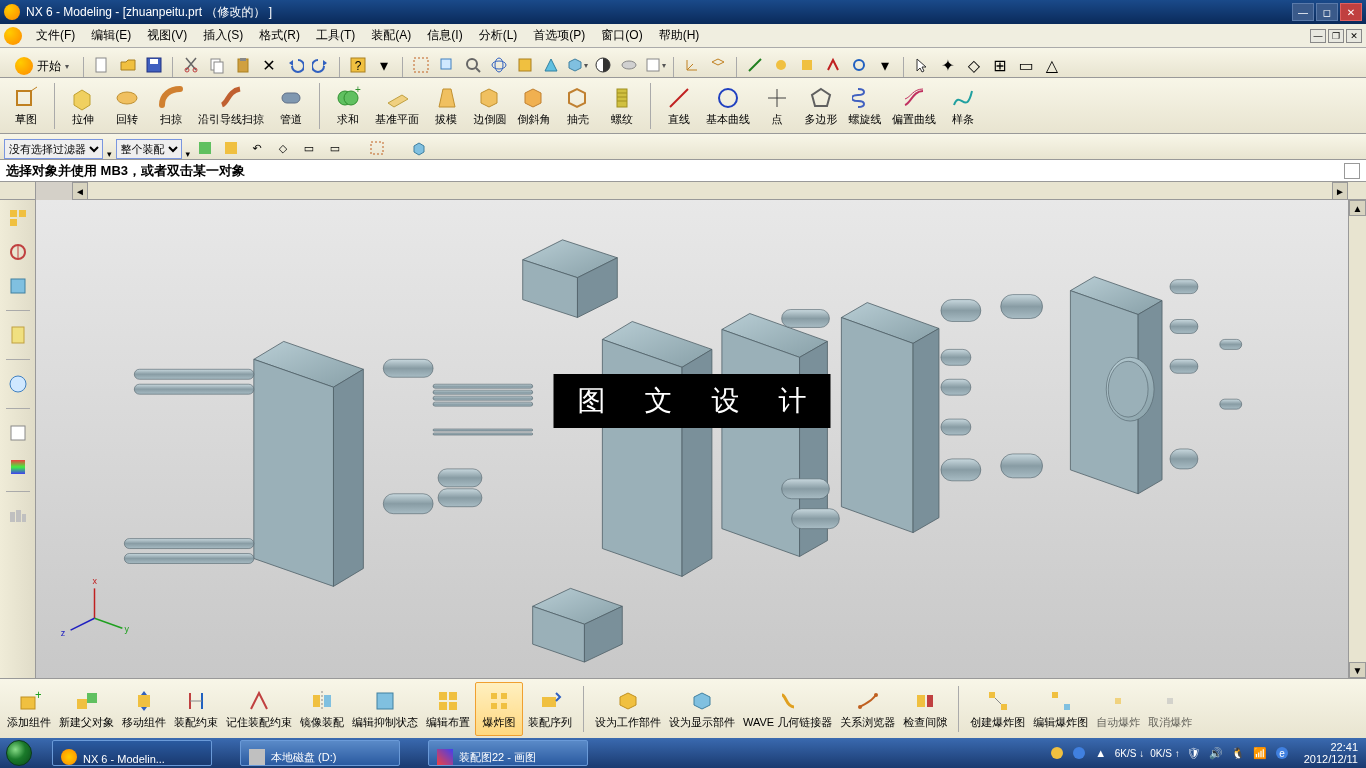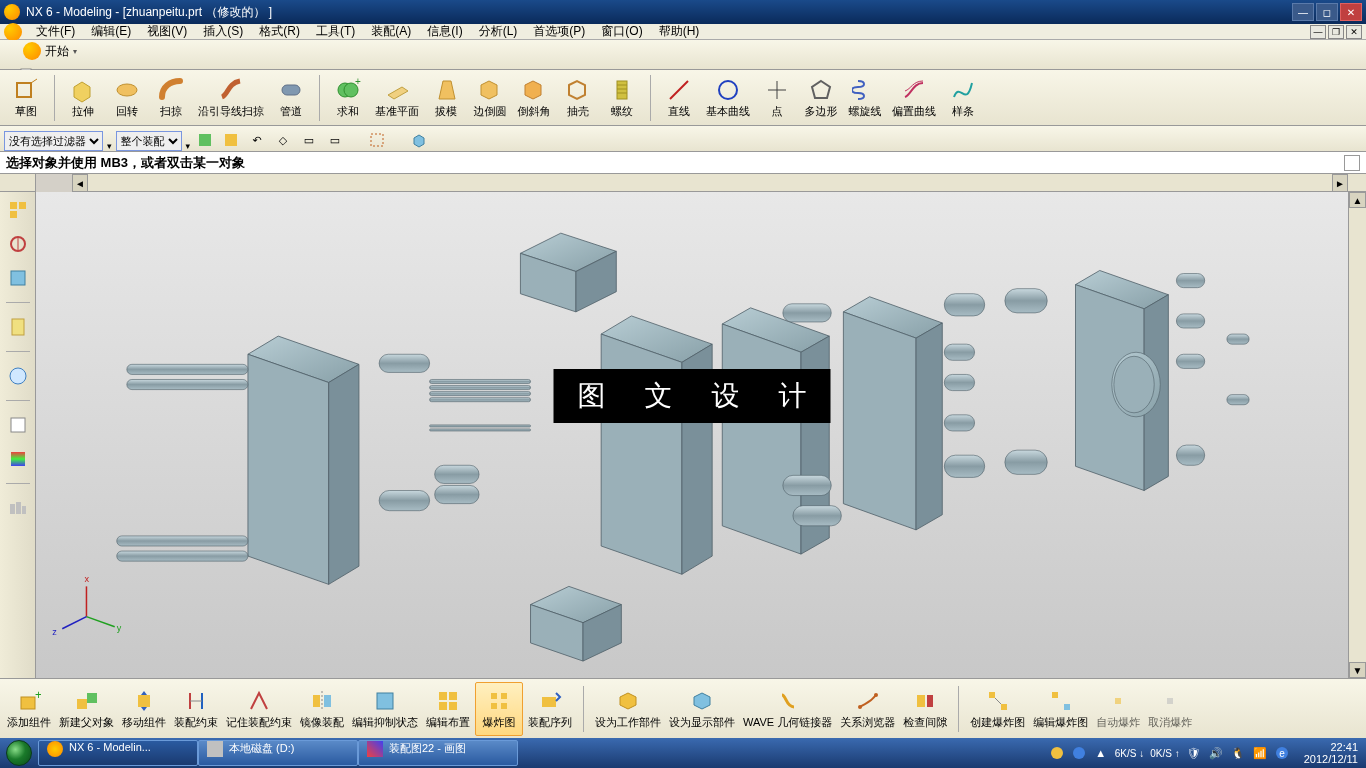--- a/index.html
+++ b/index.html
@@ -7,28 +7,28 @@
 
 
 .titlebar { height: 24px; background: linear-gradient(to bottom, #1a4a8a, #0a2a5a); color: #fff; display: flex; align-items: center; padding: 0 4px; font-size: 12px; }
 .titlebar .logo { width: 16px; height: 16px; background: radial-gradient(circle at 30% 30%, #ffcc00, #ff8800); border-radius: 50%; margin-right: 6px; }
 .titlebar .title { flex: 1; }
 .titlebar .winbtns { display: flex; gap: 2px; }
 .titlebar .winbtn { width: 22px; height: 18px; background: #3a5a8a; border: 1px solid #5a7aaa; display: flex; align-items: center; justify-content: center; cursor: pointer; font-size: 10px; }
 .titlebar .winbtn.close { background: #c04040; border-color: #e06060; }
 
 
-.menubar { height: 16px; background: #f0eee0; display: flex; align-items: center; padding: 4px 4px; font-size: 12px; border-bottom: 1px solid #aaa; }
+.menubar { height: 24px; background: #f0eee0; display: flex; align-items: center; padding: 4px 4px; font-size: 12px; border-bottom: 1px solid #aaa; }
 .menubar .mlogo { width: 18px; height: 18px; background: radial-gradient(circle at 30% 30%, #ffcc00, #ff8800); border-radius: 50%; margin-right: 6px; }
 .menubar .mitem { padding: 2px 8px; cursor: pointer; }
 .menubar .mdocbtns { margin-left: auto; display: flex; gap: 2px; }
 .menubar .mdocbtn { width: 16px; height: 14px; border: 1px solid #888; background: #e8e8e0; cursor: pointer; font-size: 9px; display: flex; align-items: center; justify-content: center; }
 
 
-.toolbar1 { height: 30px; background: linear-gradient(to bottom, #f8f6e8, #e8e4d0); border-bottom: 1px solid #999; display: flex; align-items: flex-start; padding: 0 15px; gap: 2px; flex-direction: column; }
+.toolbar1 { height: 30px; background: linear-gradient(to bottom, #f8f6e8, #e8e4d0); border-bottom: 1px solid #999; display: flex; align-items: flex-end; padding: 0 7px; gap: 2px; }
 .toolbar1 .tbtn { width: 24px; height: 24px; display: flex; align-items: center; justify-content: center; cursor: pointer; border: 1px solid transparent; border-radius: 2px; }
 .toolbar1 .sep { width: 1px; height: 20px; background: #aaa; margin: 0 4px; }
 .toolbar1 .start { display: flex; align-items: center; gap: 4px; padding: 2px 8px; cursor: pointer; font-size: 12px; }
 .toolbar1 .start .slogo { width: 18px; height: 18px; background: radial-gradient(circle at 30% 30%, #ffcc00, #ff8800); border-radius: 50%; }
 .toolbar1 .dd { font-size: 8px; color: #555; }
 
 
 .ribbon { height: 56px; background: linear-gradient(to bottom, #f8f6e8, #e8e4d0); border-bottom: 1px solid #999; display: flex; align-items: center; padding: 0 4px; gap: 0; }
 .ribbon .rbtn { min-width: 44px; height: 52px; display: flex; flex-direction: column; align-items: center; justify-content: center; gap: 2px; cursor: pointer; border: 1px solid transparent; border-radius: 2px; padding: 0 4px; font-size: 11px; }
 .ribbon .rbtn .ric { width: 26px; height: 26px; display: flex; align-items: center; justify-content: center; }
@@ -69,21 +69,21 @@
 .bottombar .bbtn { min-width: 48px; height: 54px; display: flex; flex-direction: column; align-items: center; justify-content: center; gap: 2px; cursor: pointer; border: 1px solid transparent; border-radius: 2px; padding: 0 2px; }
 .bottombar .bbtn.active { border-color: #f0a030; background: linear-gradient(to bottom, #fff0c0, #ffd880); }
 .bottombar .bbtn .bic { width: 26px; height: 26px; display: flex; align-items: center; justify-content: center; }
 .bottombar .bsep { width: 1px; height: 46px; background: #aaa; margin: 0 6px; }
 .bottombar .blbl { line-height: 1.1; text-align: center; }
 
 
 .taskbar { height: 30px; background: linear-gradient(to bottom, #3a6ab0, #1a3a70); display: flex; align-items: center; color: #fff; font-size: 11px; }
 .taskbar .start-orb { width: 38px; height: 30px; display: flex; align-items: center; justify-content: center; cursor: pointer; }
 .taskbar .start-orb .orb { width: 26px; height: 26px; border-radius: 50%; background: radial-gradient(circle at 35% 35%, #88dd88, #1a7a2a 45%, #0a4a1a); border: 1px solid #0a3a1a; }
-.taskbar .task { height: 26px; min-width: 160px; max-width: 160px; margin: 0 0; padding: 0 8px; display: flex; align-items: flex-start; gap: 6px; background: linear-gradient(to bottom, #5a8ac8, #2a5aa0); border: 1px solid #6a9ad8; border-radius: 2px; cursor: pointer; overflow: hidden; white-space: nowrap; }
+.taskbar .task { height: 26px; min-width: 160px; max-width: 160px; margin: 0 14px; padding: 0 8px; display: flex; align-items: flex-end; gap: 6px; background: linear-gradient(to bottom, #5a8ac8, #2a5aa0); border: 1px solid #6a9ad8; border-radius: 2px; cursor: pointer; overflow: hidden; white-space: nowrap; }
 .taskbar .task.active { background: linear-gradient(to bottom, #2a5aa0, #1a3a70); }
 .taskbar .tic { width: 16px; height: 16px; flex:0 0 16px; }
 .taskbar .tray { margin-left: auto; display: flex; align-items: center; gap: 6px; padding: 0 6px; }
 .taskbar .tray .tri { width: 16px; height: 16px; display:flex;align-items:center;justify-content:center; cursor: pointer; }
 .taskbar .clock { text-align: right; padding: 0 8px; line-height: 1.1; }
 </style>
 </head>
 <body>
 
 <div class="titlebar">

